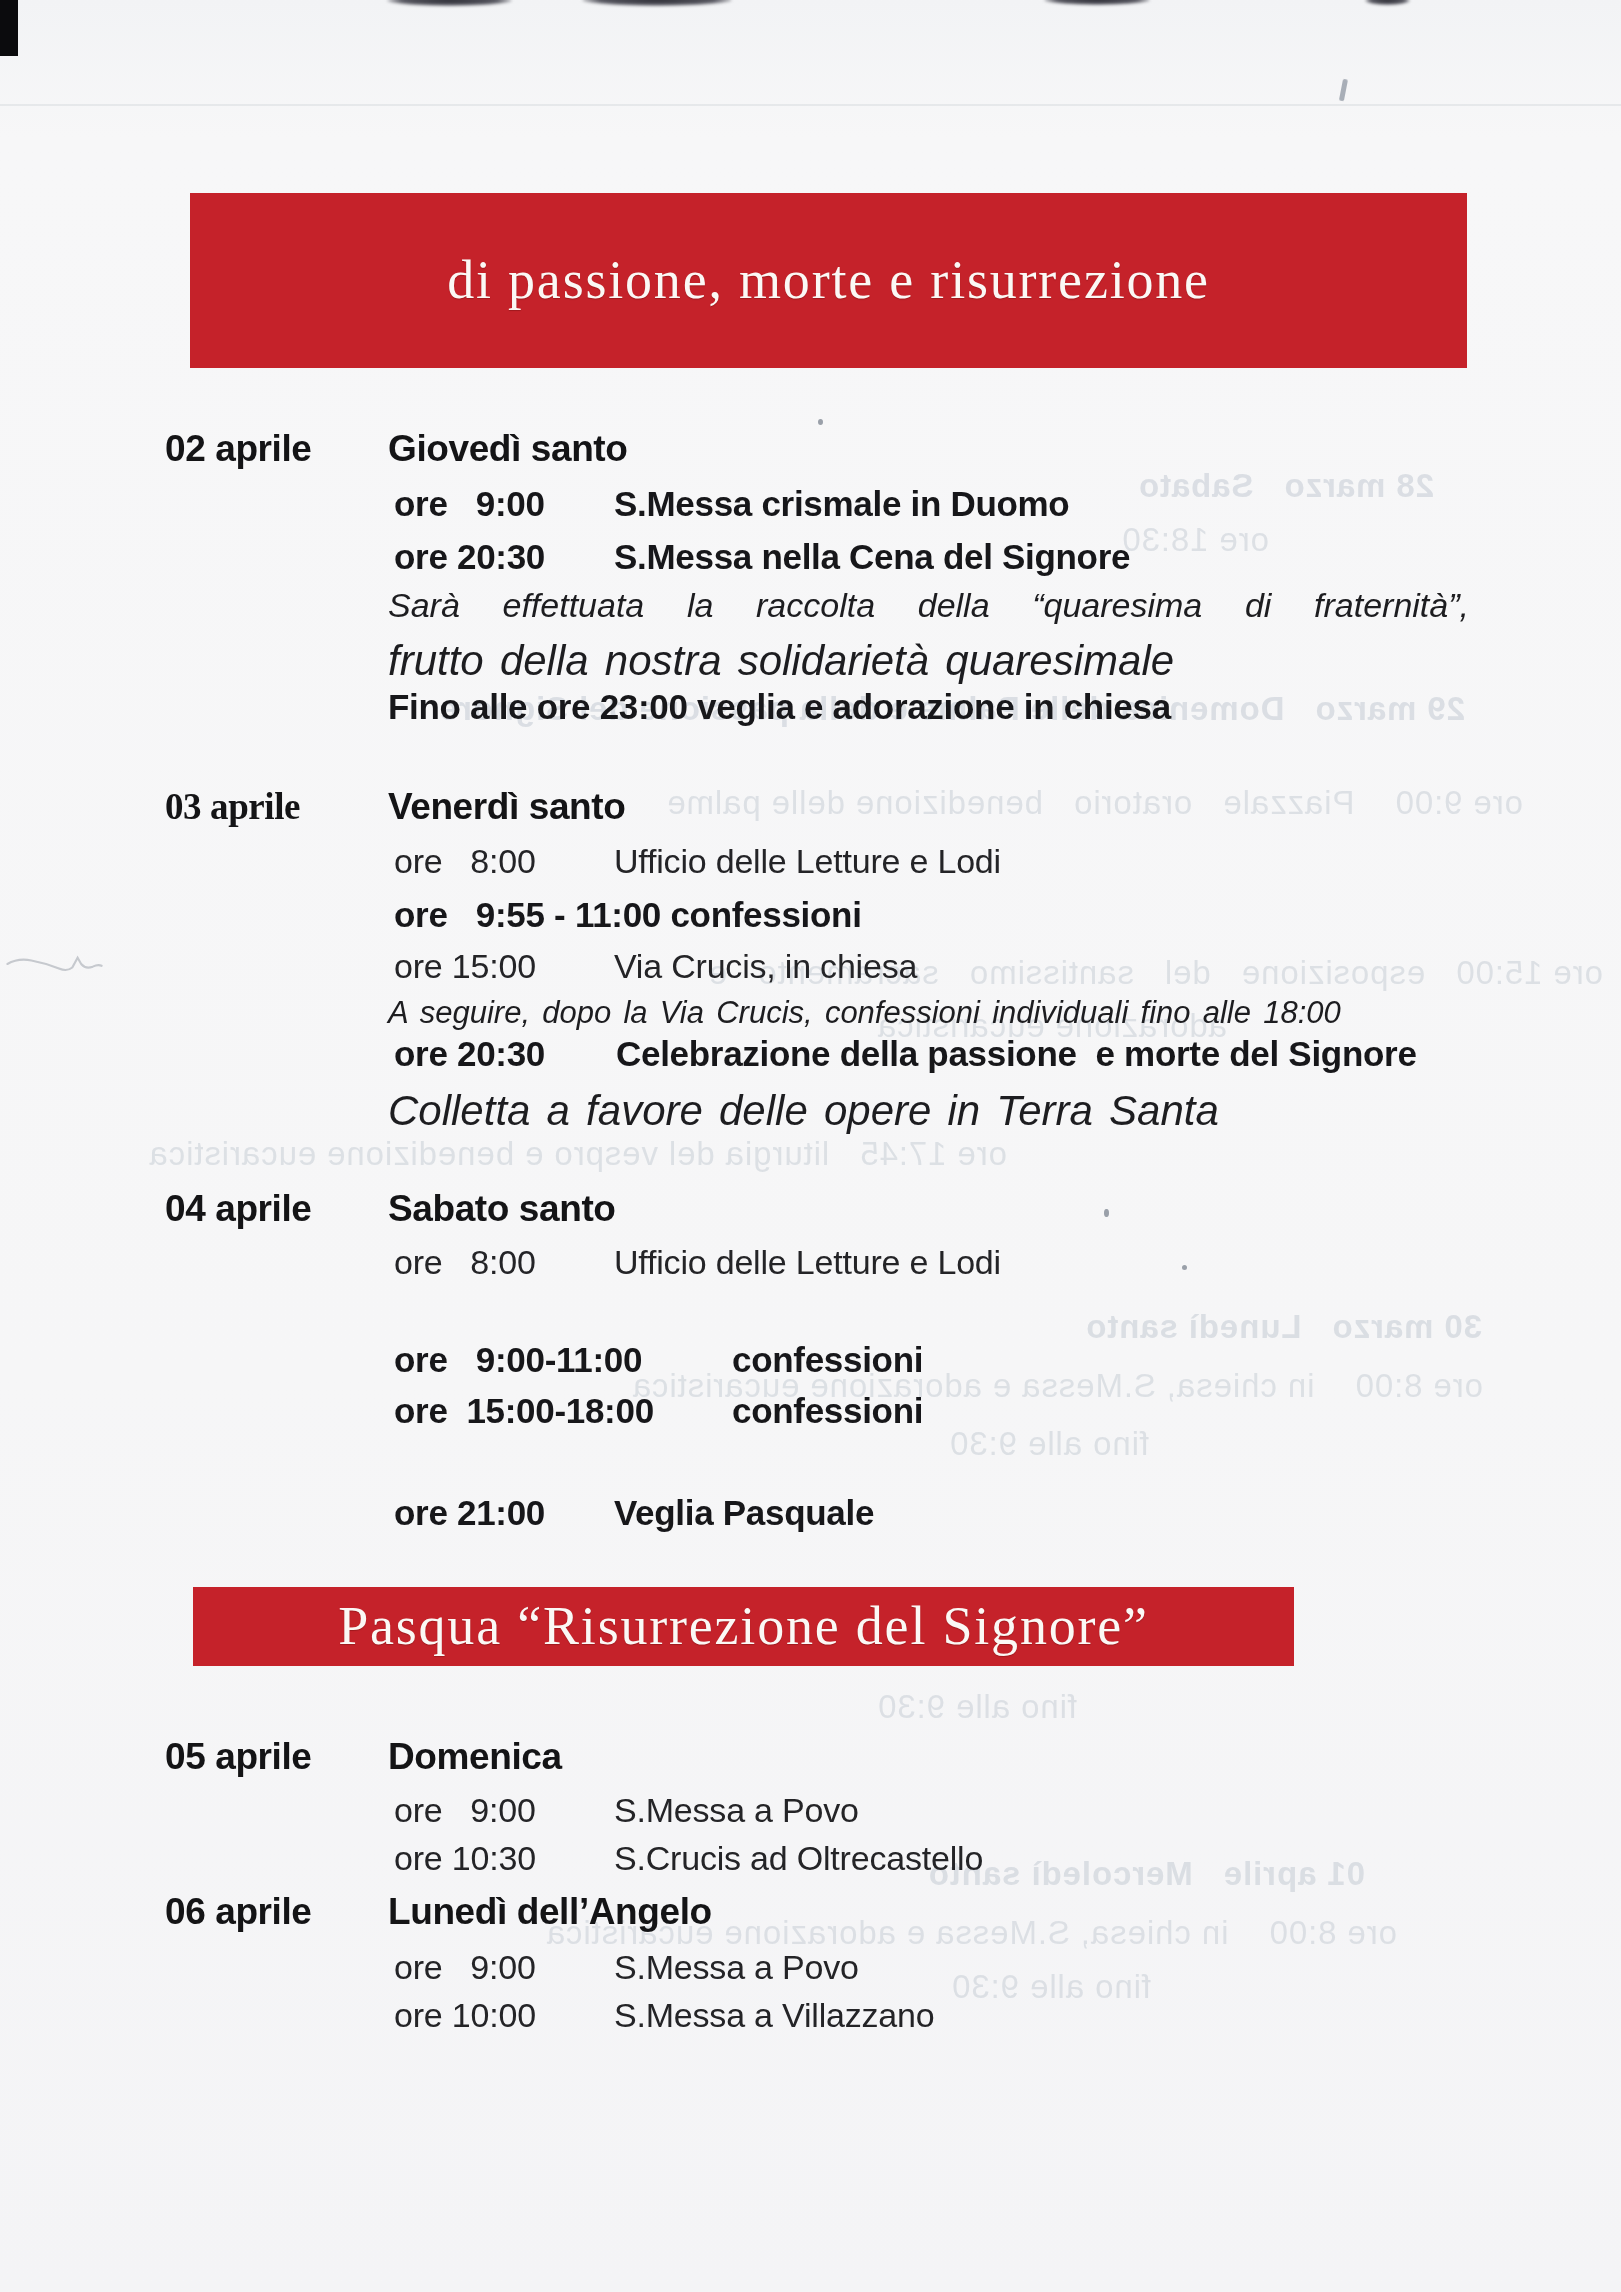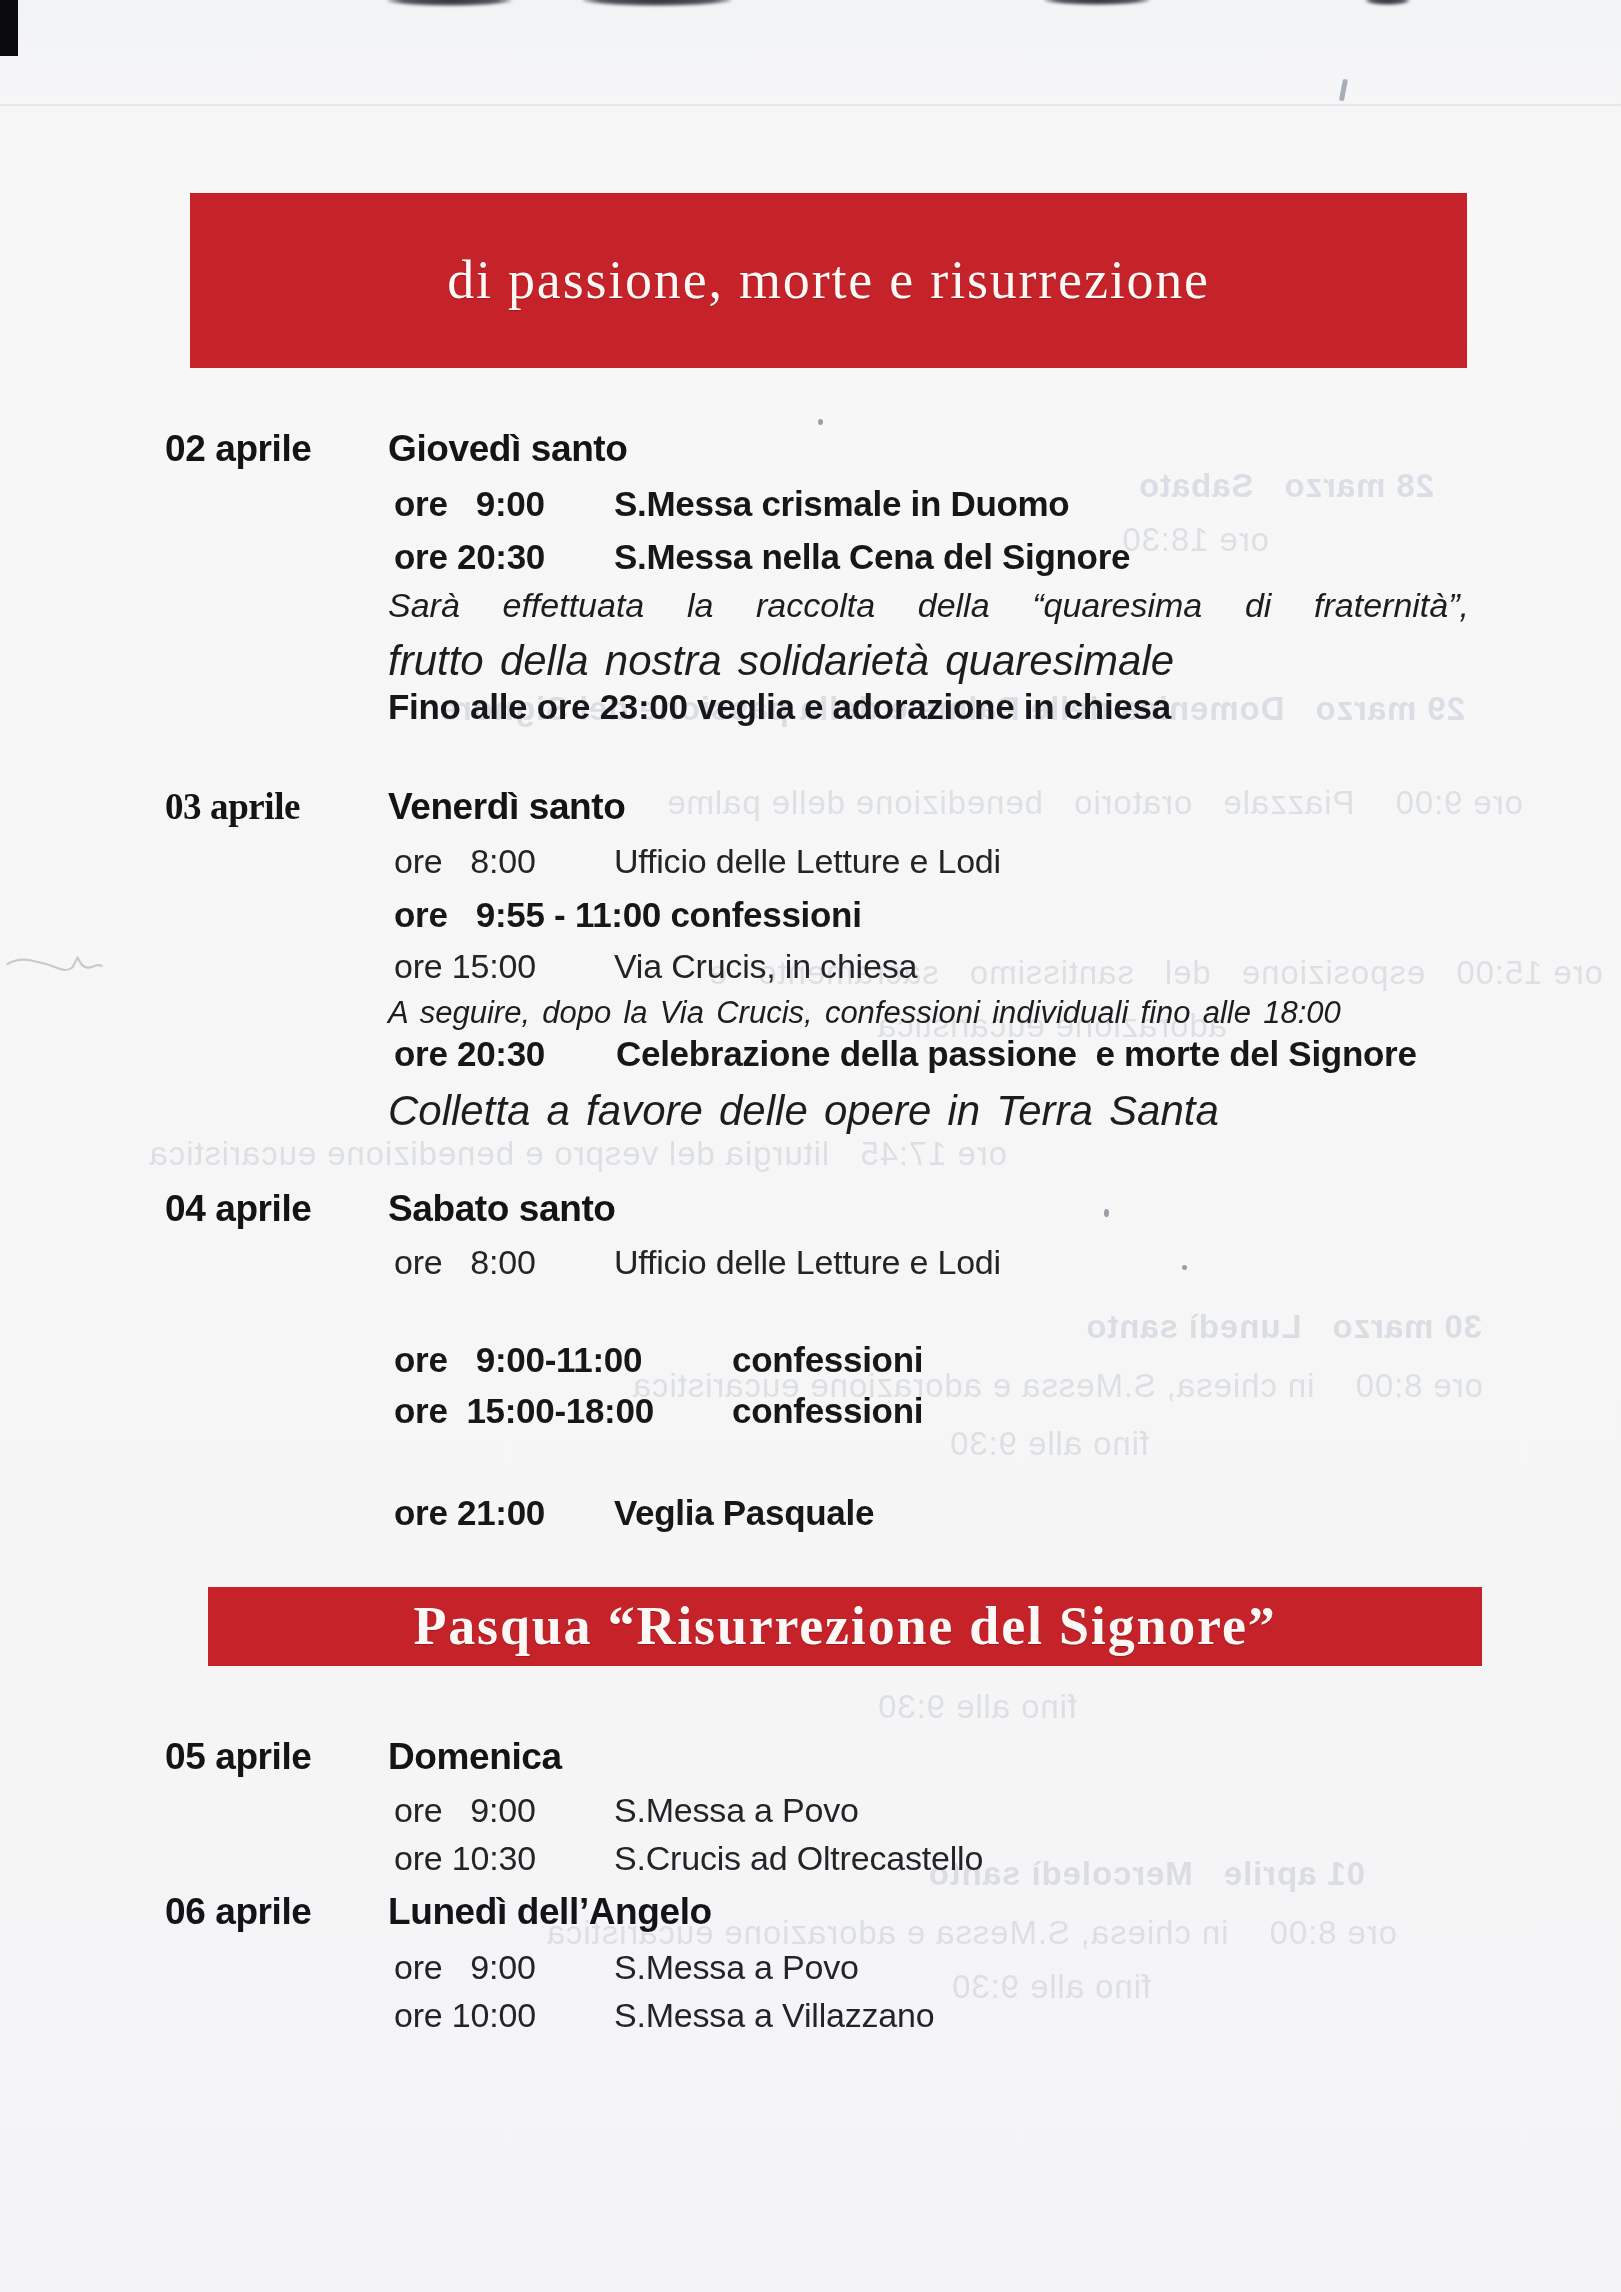--- a/index.html
+++ b/index.html
@@ -63,21 +63,21 @@
       <div class="ghost" style="left: 795px; top: 1689px; width: 282px;">fino alle 9:30</div>
       <div class="ghost gb" style="left: 922px; top: 1856px; width: 443px;">01 aprile   Mercoledì santo</div>
       <div class="ghost" style="left: 224px; top: 1915px; width: 1173px;">ore 8:00    in chiesa, S.Messa e adorazione eucaristica</div>
       <div class="ghost" style="left: 896px; top: 1969px; width: 255px;">fino alle 9:30</div>
     </div>
 
   <div id="banner-layer" class="layer">
     <div class="banner" id="banner-0" style="left: 190px; top: 193px; width: 1277px; height: 175px; background: rgb(197, 34, 42);">
       <span class="bline">di passione, morte e risurrezione</span>
     </div>
-    <div class="banner" id="banner-1" style="left: 208px; top: 1587px; width: 1274px; height: 79px; background: rgb(197, 34, 42); font-weight: bold;">
+    <div class="banner" id="banner-1" style="left: 193px; top: 1587px; width: 1101px; height: 79px; background: rgb(197, 34, 42);">
       <span class="bline">Pasqua “Risurrezione del Signore”</span>
     </div>
   </div>
 
   <div id="content-layer" class="layer">
       <div class="sline">
         <span class="h" style="left: 165px; top: 428px;">02 aprile</span>
         <span class="h" style="left: 388px; top: 428px;">Giovedì santo</span>
       </div>
       <div class="sline">

